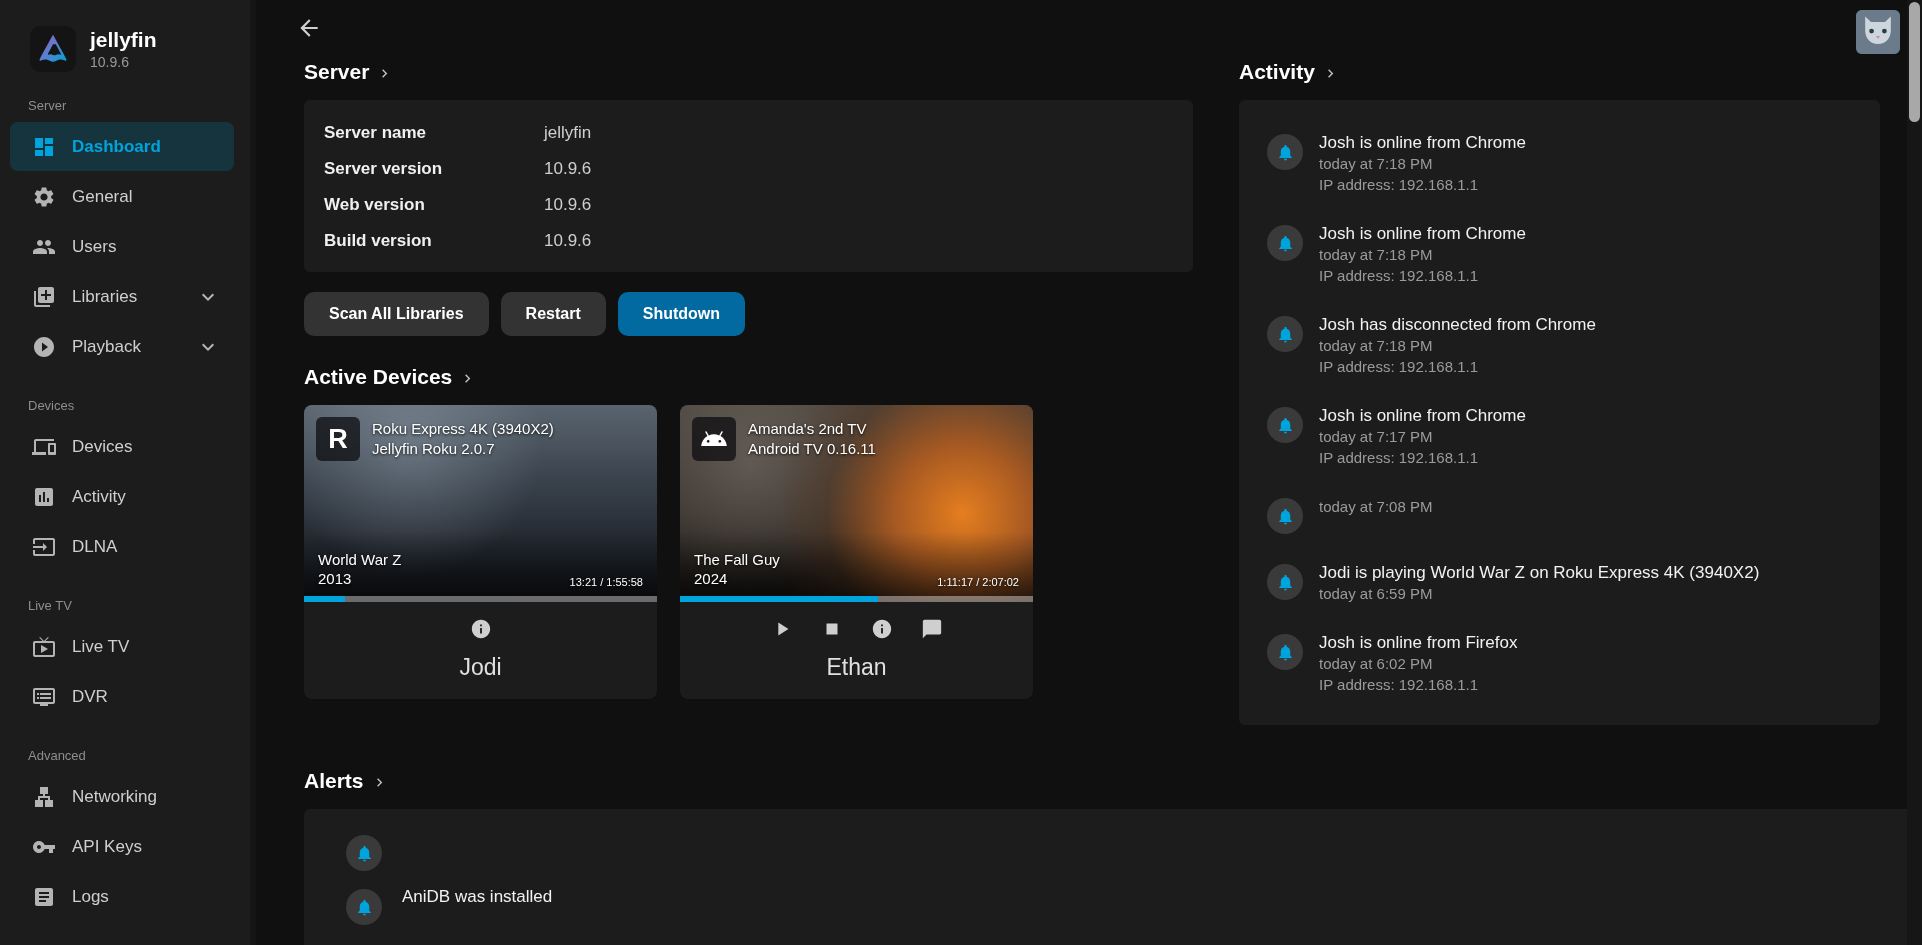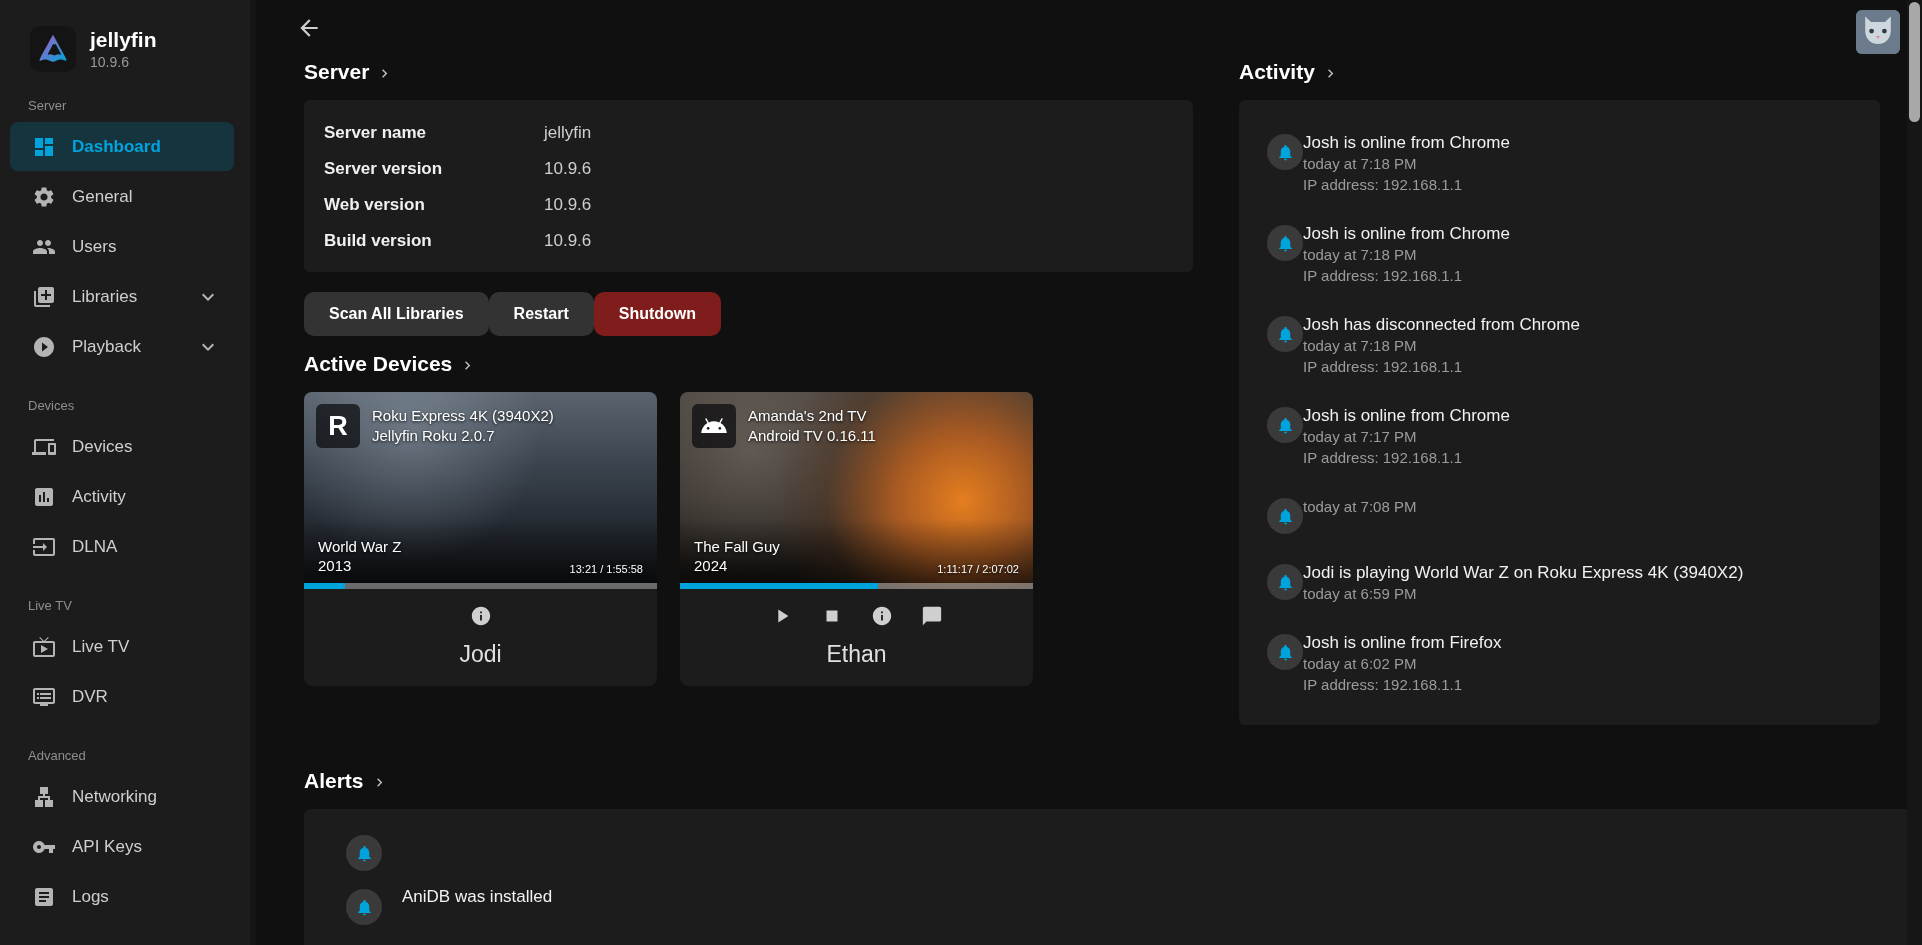--- a/index.html
+++ b/index.html
@@ -39,42 +39,42 @@
   .topbar { height:56px; display:flex; align-items:center; padding-left:36px; }
   .back-btn { background:none; border:none; cursor:pointer; padding:4px; display:flex; }
   .back-btn svg { width:26px; height:26px; fill:#cfcfcf; }
 
   .content { padding-left:48px; width:1672px; }
   .heading {
     display:flex; align-items:center; gap:7px; color:#fff;
     font-size:21px; font-weight:700; margin:4px 0 16px; cursor:pointer; width:max-content;
   }
   .heading svg { width:17px; height:17px; fill:#c0c0c0; margin-top:2px; }
-  .mt-lg { margin-top:16px; }
+  .mt-lg { margin-top:29px; }
   .mt-xl { margin-top:44px; }
 
   .top-grid { display:flex; gap:46px; align-items:flex-start; }
   .left-col { width:889px; flex-shrink:0; }
   .activity-col { width:641px; flex-shrink:0; }
 
   .card { background:#1c1c1c; border-radius:6px; }
 
   
   .server-card { padding:15px 0 13px; }
   .srow { display:flex; padding:8px 20px; font-size:17px; }
   .slabel { width:220px; font-weight:700; color:#f0f0f0; }
   .svalue { color:#cfcfcf; }
 
-  .btn-row { display:flex; margin-top:20px; }
+  .btn-row { display:flex; gap:12px; margin-top:20px; }
   .btn {
     height:44px; padding:0 25px; border-radius:10px; border:none; cursor:pointer;
     background:#333333; color:#fff; font-weight:700; font-size:16px;
     font-family:"Liberation Sans", sans-serif;
   }
-  .btn.danger { background:#7f1d1d; }
+  .btn.danger { background:#0369a1; }
 
   
   .dev-row { display:flex; gap:23px; }
   .dev-card { width:353px; border-radius:8px; overflow:hidden; background:#1c1c1c; }
   .dev-img { height:197px; position:relative; }
   .dev-img.bg-wwz {
     background:
       radial-gradient(circle at 30% 20%, rgba(170,185,200,.35) 0%, transparent 45%),
       linear-gradient(180deg, #5a646f 0%, #3a434d 38%, #232830 70%, #15171b 100%);
   }
@@ -101,21 +101,21 @@
   .dev-progress { position:absolute; left:0; right:0; bottom:0; height:6px; background:rgba(255,255,255,.4); z-index:3; }
   .dev-progress-fill { height:100%; background:#00a4dc; }
   .dev-bottom { padding:14px 0 18px; text-align:center; }
   .dev-controls { display:flex; justify-content:center; gap:24px; }
   .icon-btn { background:none; border:none; cursor:pointer; padding:2px; display:flex; }
   .icon-btn svg { width:22px; height:22px; fill:#cfcfcf; }
   .dev-user { margin-top:12px; font-size:23px; color:#e0e0e0; }
 
   
   .activity-card { padding:18px 20px 16px 28px; }
-  .act-item { display:flex; gap:0; padding:14px 0; }
+  .act-item { display:flex; gap:16px; padding:14px 0; }
   .round-icon {
     width:36px; height:36px; border-radius:50%; background:#3a3a3a; flex-shrink:0;
     display:flex; align-items:center; justify-content:center; margin-top:2px;
   }
   .round-icon svg { width:19px; height:19px; fill:#00a4dc; }
   .act-title { font-size:17px; color:#f2f2f2; line-height:21px; }
   .act-sub { font-size:15px; color:#9b9b9b; line-height:21px; }
 
   
   .alerts-card { margin-top:0; padding:16px 0 20px; height:300px; }

